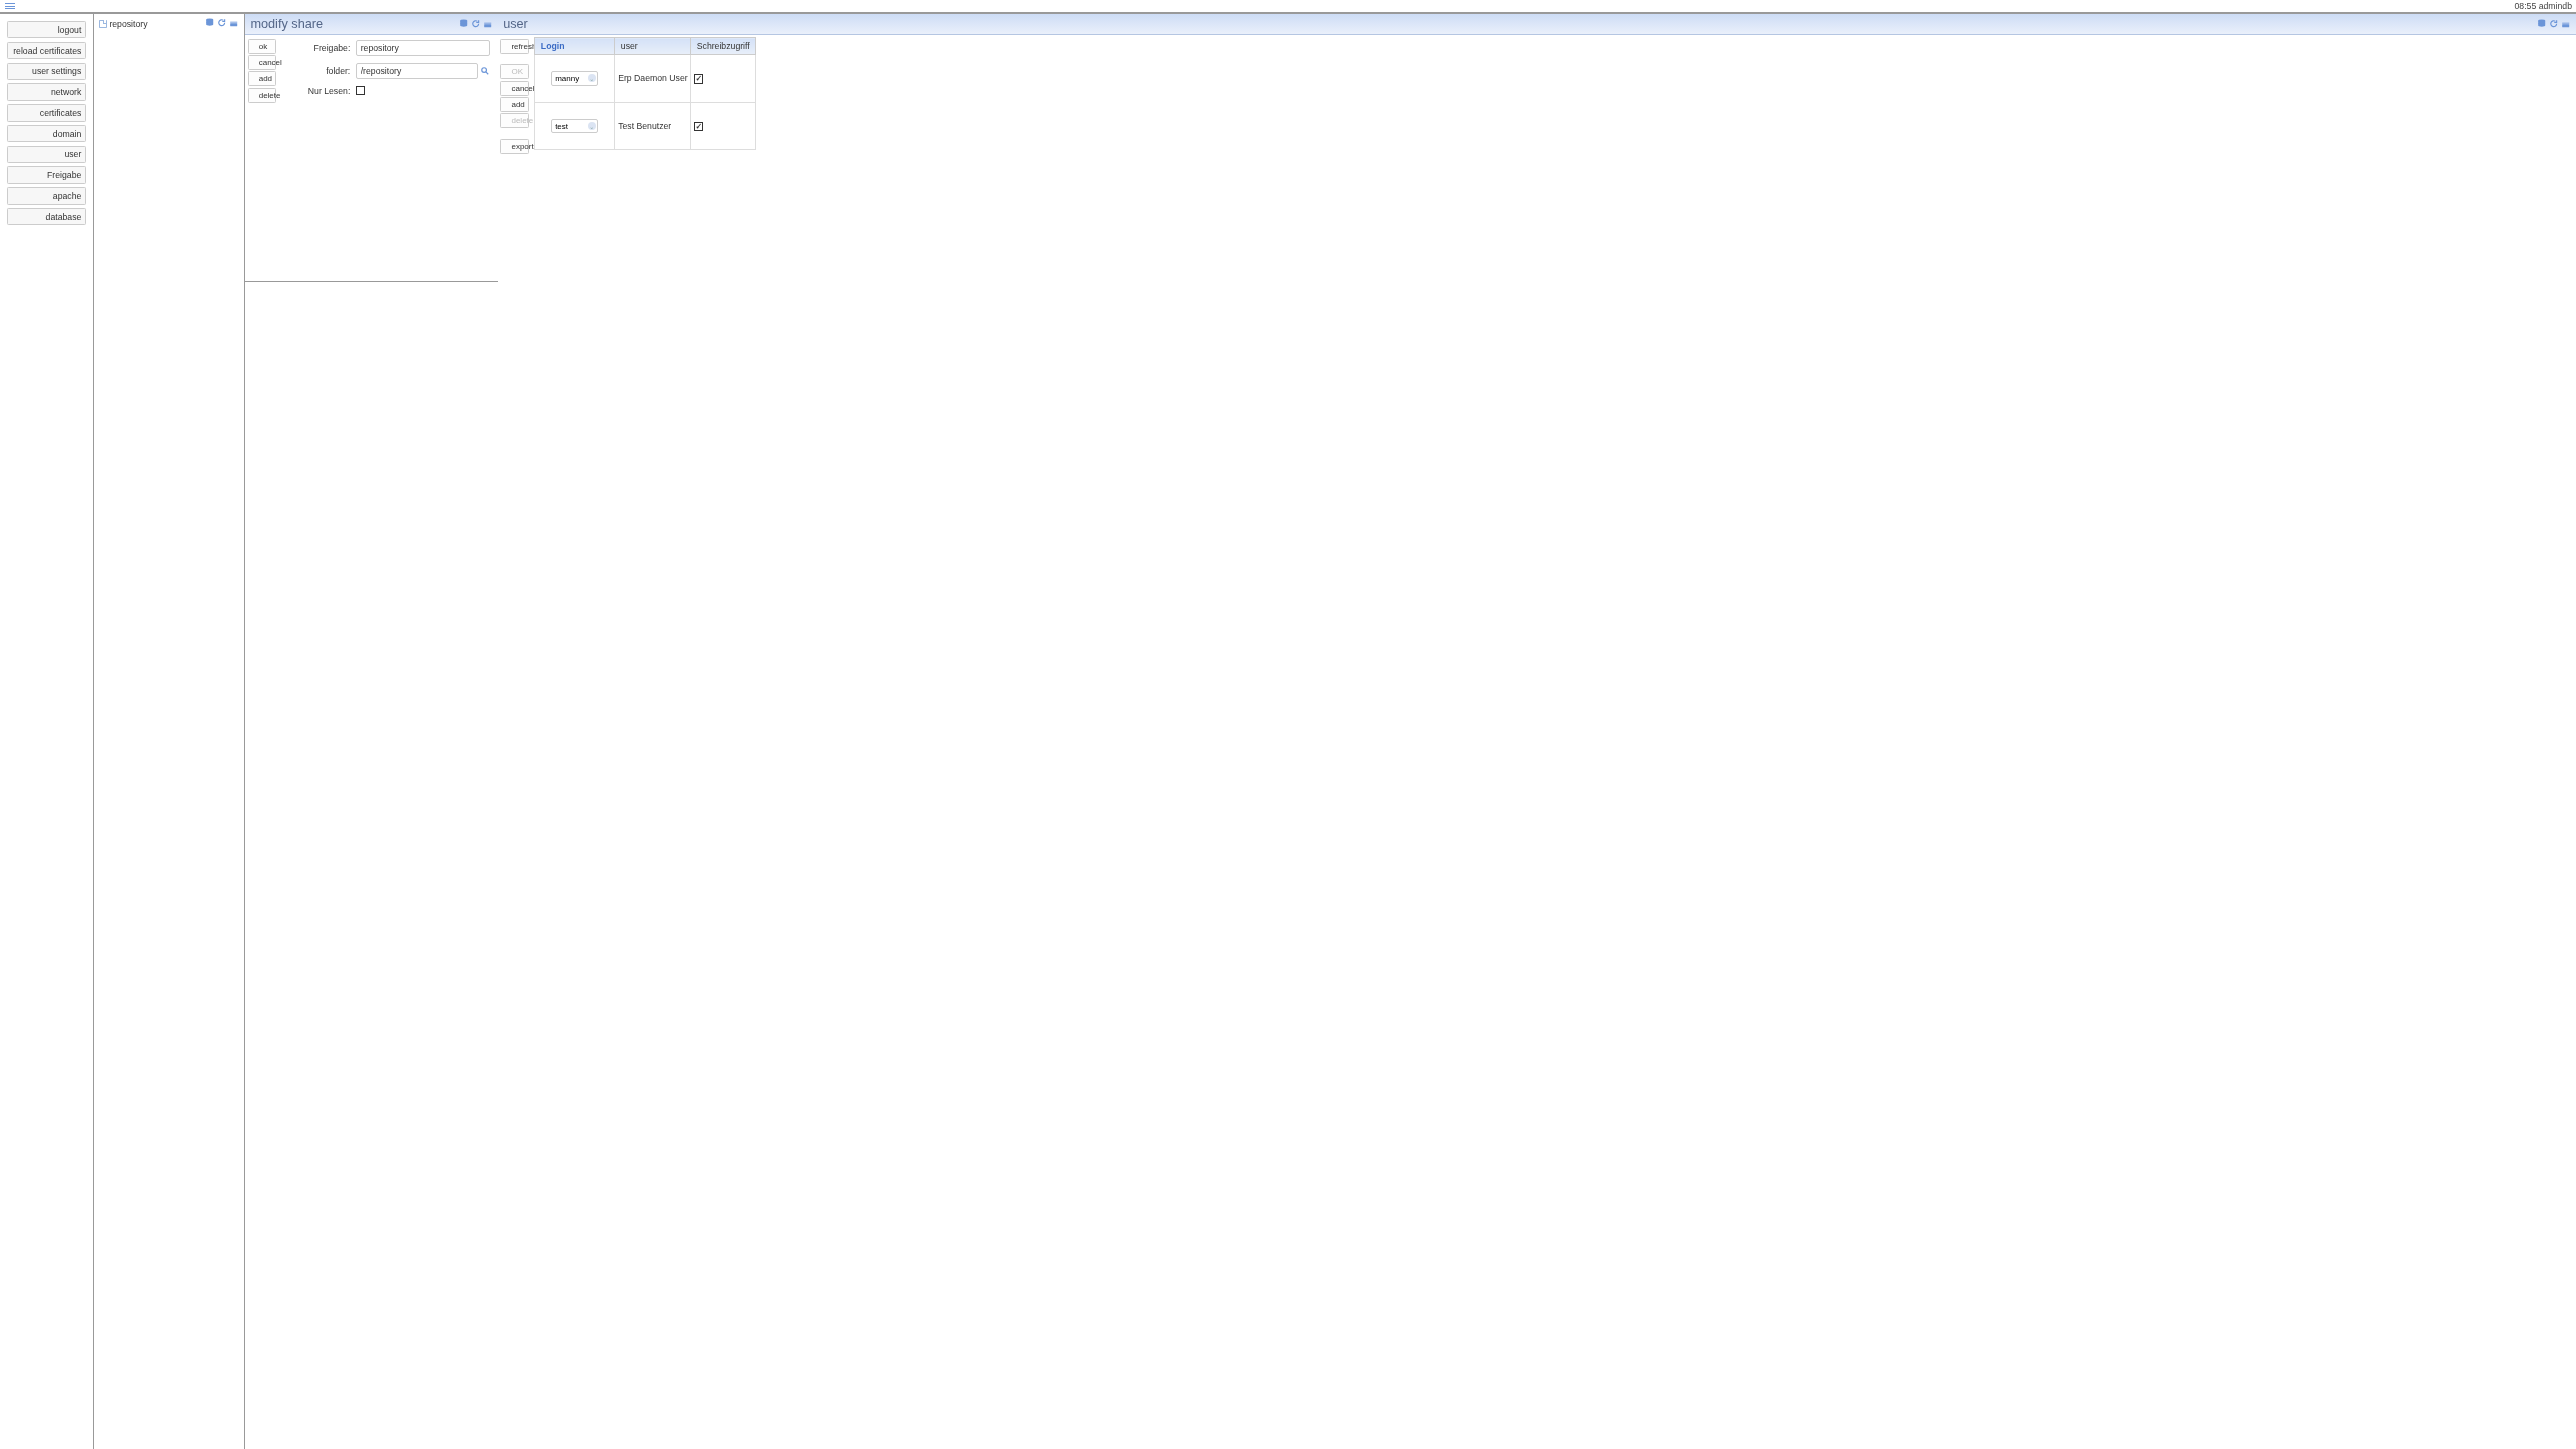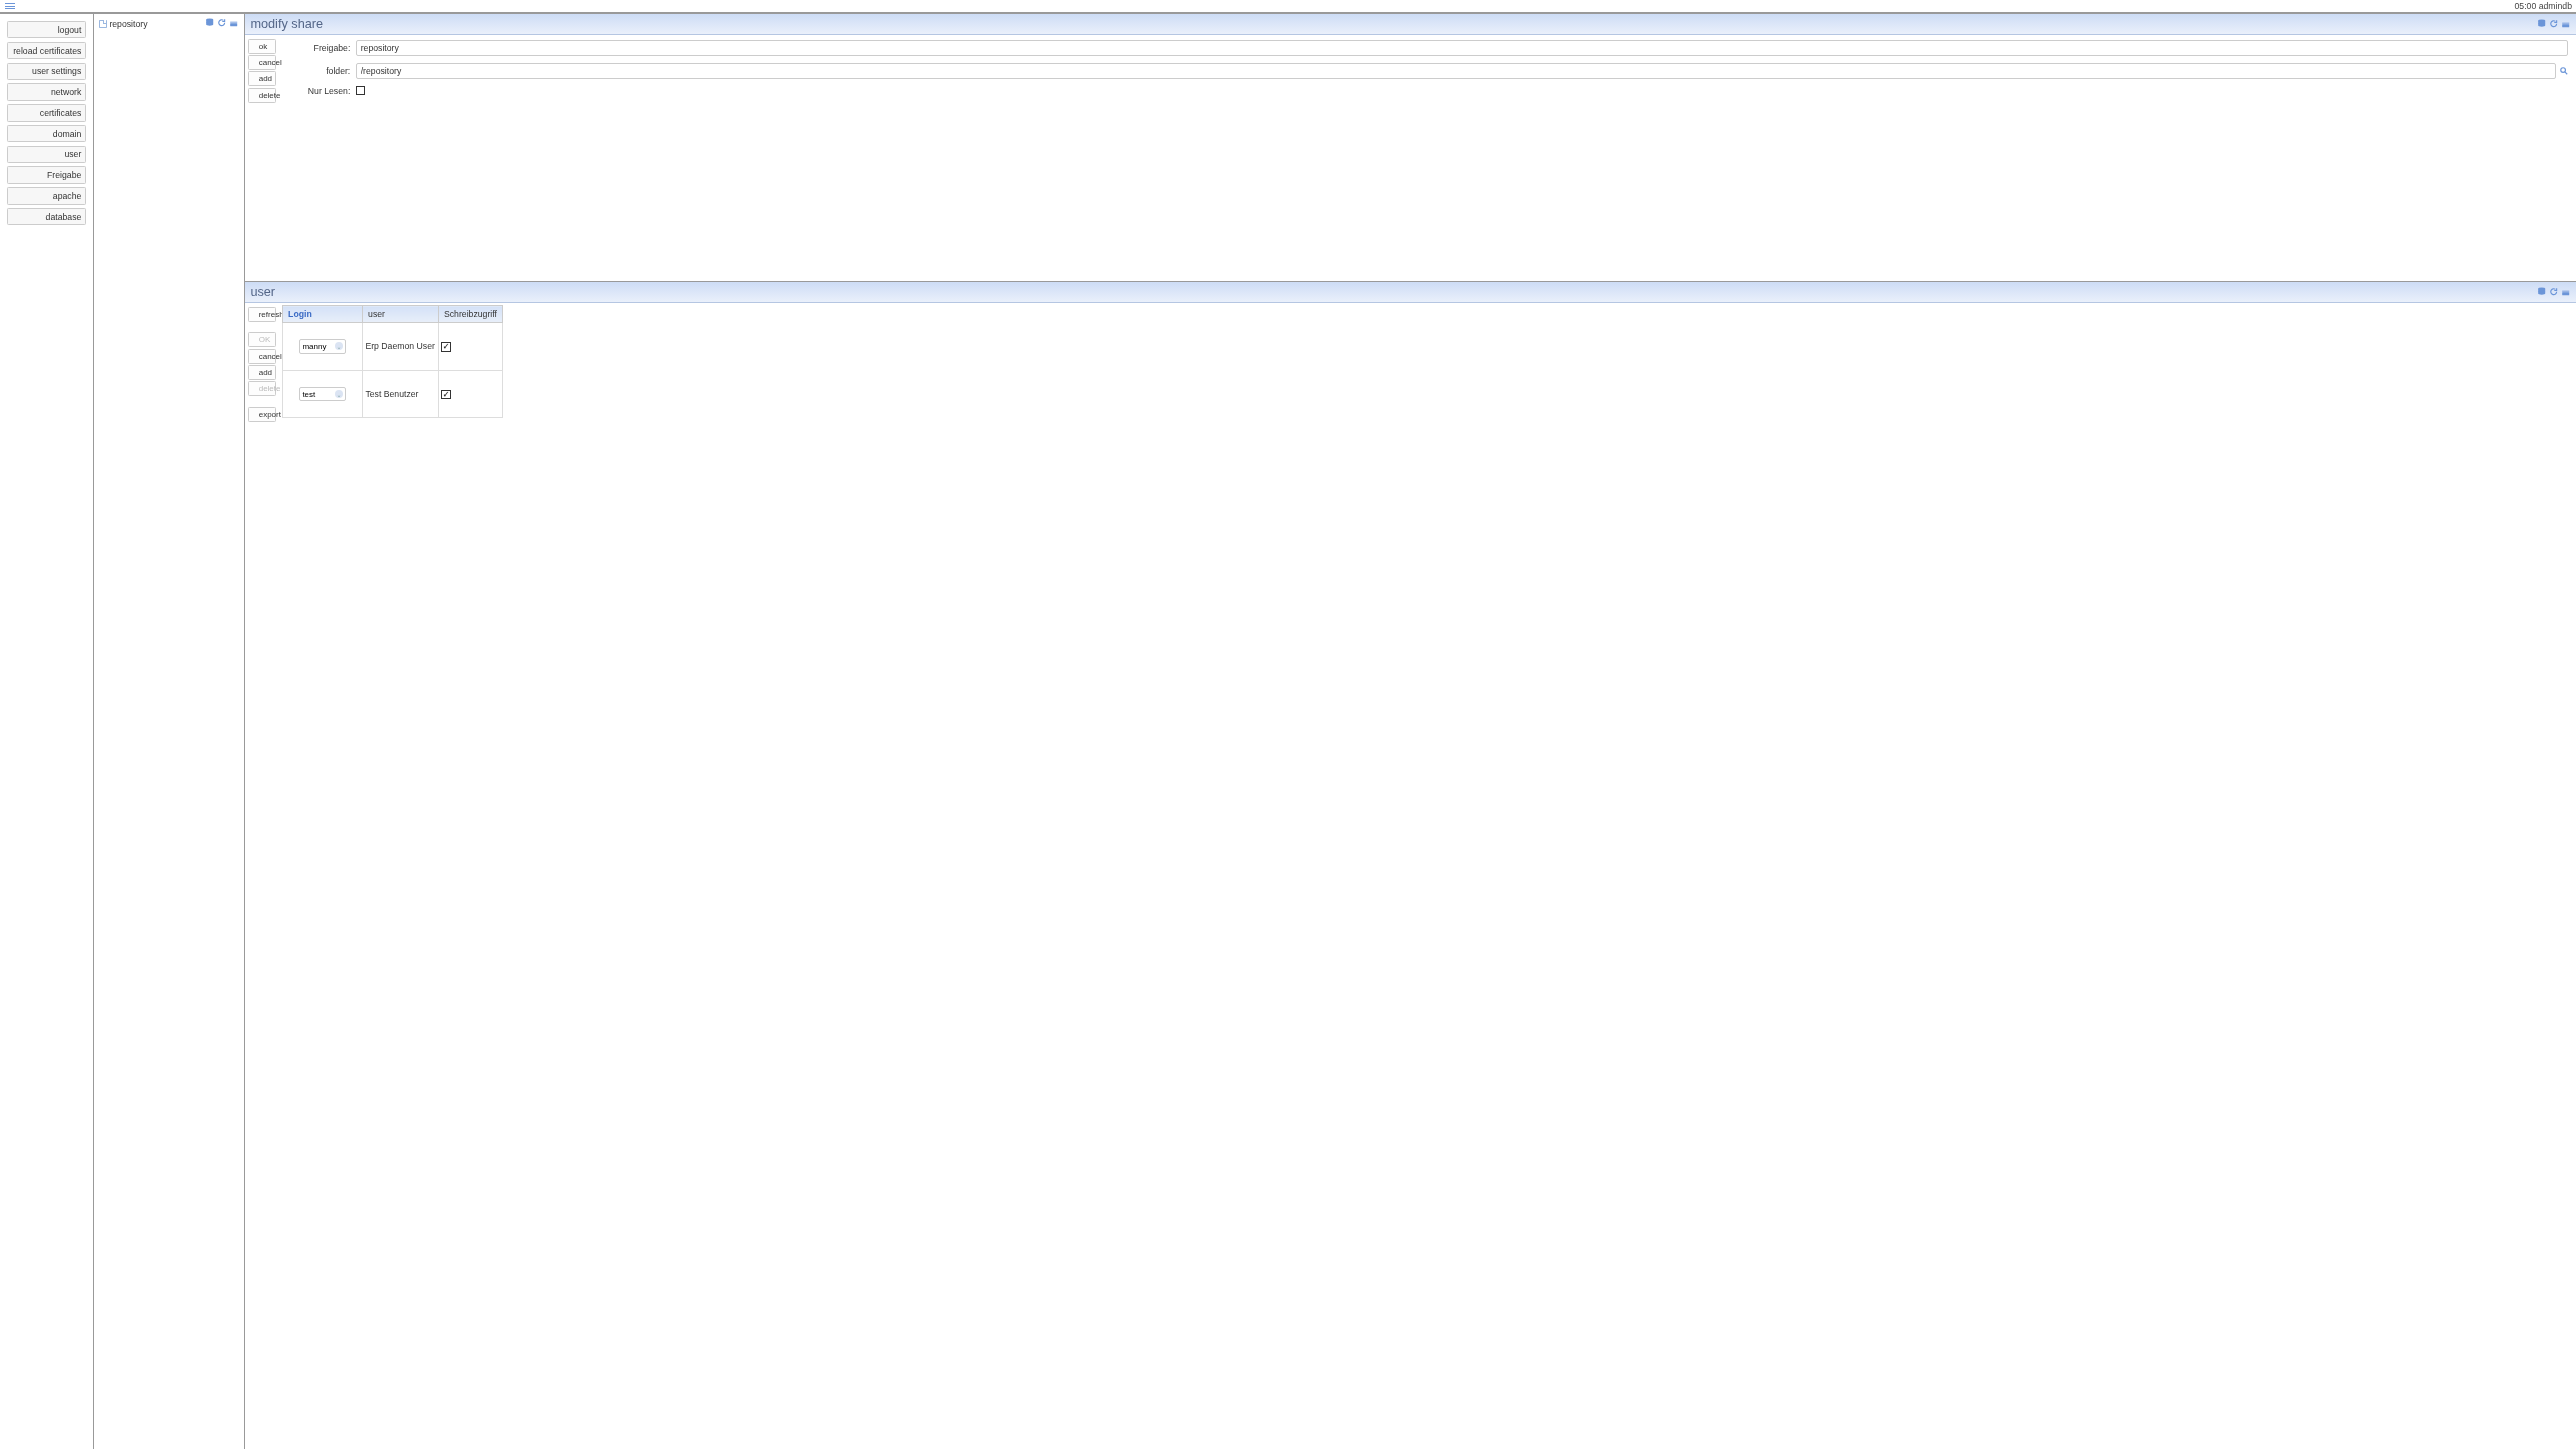--- a/index.html
+++ b/index.html
@@ -21,21 +21,21 @@
     .menu-btn { text-align: right; padding: 2.7px 4px; border: 0.7px solid #ccc; background: #f7f7f7; cursor: pointer; font-size: 8.7px; color: #333; border-radius: 1.3px; }
     
     
     .tree-panel { width: 151px; border-right: 0.7px solid #999; padding: 2.7px 4px; position: relative; }
     .tree-item { display: flex; align-items: center; gap: 2.7px; font-size: 8.7px; color: #333; padding: 2px 1.3px; cursor: pointer; }
     .file-icon { width: 7.4px; height: 8.7px; border: 0.7px solid #9cb8e0; border-radius: 0.7px; position: relative; }
     .file-icon::after { content: ''; position: absolute; top: -0.7px; right: -0.7px; width: 2.7px; height: 2.7px; background: #fff; border-left: 0.7px solid #9cb8e0; border-bottom: 0.7px solid #9cb8e0; }
     .tree-header-icons { position: absolute; top: 4px; right: 5.4px; display: flex; gap: 2.7px; }
     
     
-    .right-area { flex: 1; display: flex; flex-direction: column; }
+    .right-area { flex: 1; display: flex; flex-direction: row; }
     
     
     .panel-header { background: linear-gradient(to bottom, #cddcf5, #eaf0fb); padding: 2.7px 5.4px; display: flex; justify-content: space-between; align-items: center; border-bottom: 0.7px solid #b5c6e2; }
     .panel-title { font-size: 12.7px; color: #546688; }
     .panel-icons { display: flex; gap: 2.7px; }
     
     
     .ico { width: 9.4px; height: 9.4px; cursor: pointer; display: inline-flex; align-items: center; justify-content: center; color: #6b95d8; }
     .ico svg { width: 9.4px; height: 9.4px; }
     
@@ -75,21 +75,21 @@
 </head>
 <body>
 
 <div class="topbar">
   <div class="hamburger">
     <span></span>
       <span></span>
       <span></span>
   </div>
   <div class="topbar-info">
-    <span>05:00</span>
+    <span>08:55</span>
     <span>admindb</span>
   </div>
 </div>
 
 <div class="main">
 
   <div class="left-menu">
     <button class="menu-btn">logout</button>
     <button class="menu-btn">reload certificates</button>
     <button class="menu-btn">user settings</button>

